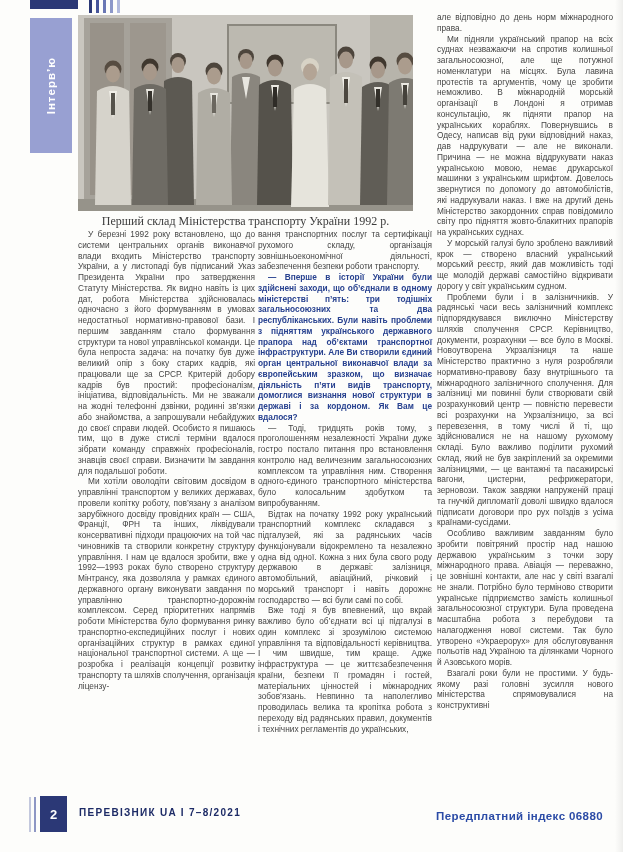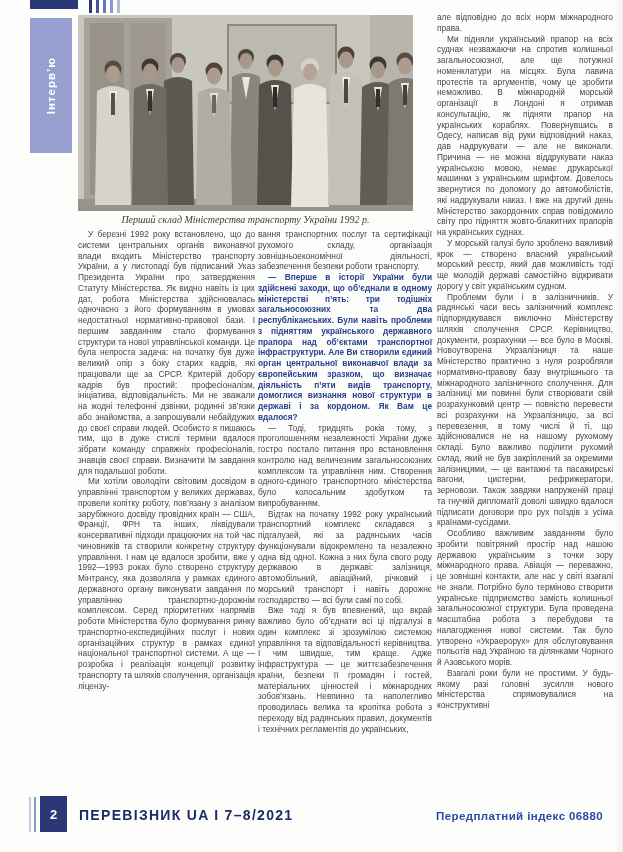--- a/index.html
+++ b/index.html
@@ -28,22 +28,22 @@
   }
   .sidebar-tag span{
     writing-mode:vertical-rl;transform:rotate(180deg);
     color:#ffffff;font-size:11.5px;letter-spacing:1px;font-weight:bold;
   }
   
   .photo{position:absolute;left:78px;top:15px;width:335px;height:196px;background:#c9c6bf;}
   .photo svg{display:block;width:100%;height:100%;}
   .caption{
     position:absolute;left:78px;top:214px;width:335px;text-align:center;
-    font-family:"Liberation Serif",serif;font-style:italic;
-    font-size:10px;color:#3c3c3c;
+    font-family:"Liberation Serif",serif;
+    font-size:12px;color:#3c3c3c;
   }
   
   .col{
     position:absolute;font-size:8.3px;line-height:10.75px;color:#454545;
     text-align:justify;hyphens:auto;-webkit-hyphens:auto;
   }
   .col p{margin:0;text-indent:10px;}
   .col p.noindent{text-indent:0;}
   .col p.q{font-weight:bold;color:#27418f;}
   .col-left{left:78px;top:229px;width:177px;}
@@ -53,21 +53,21 @@
   .footer-bars{position:absolute;left:29px;top:797px;display:flex;gap:3px;}
   .footer-bars i{display:block;width:2px;height:35px;}
   .footer-bars i:nth-child(1){background:#c3c8dd;}
   .footer-bars i:nth-child(2){background:#8e97c4;}
   .page-num{
     position:absolute;left:40px;top:796px;width:27px;height:36px;background:#2b3876;
     color:#ffffff;font-weight:bold;font-size:13px;
     display:flex;align-items:center;justify-content:center;
   }
   .journal{
-    position:absolute;left:79px;top:807px;font-weight:bold;font-size:14px;
+    position:absolute;left:79px;top:807px;font-weight:bold;font-size:10px;
     letter-spacing:1.3px;color:#1d2b66;
   }
   .sub-index{
     position:absolute;right:20px;top:810px;font-weight:bold;font-size:11.5px;
     color:#2b4ba6;letter-spacing:.4px;text-align:center;
   }
 </style>
 </head>
 <body>
 
@@ -154,21 +154,21 @@
 
   <div class="col col-mid">
     <p class="noindent">вання транспортних послуг та сертифікації рухомого складу, організація зовнішньоекономічної діяльності, забезпечення безпеки роботи транспорту.</p>
     <p class="q">— Вперше в історії України були здійснені заходи, що об’єднали в одному міністерстві п’ять: три тодішніх загальносоюзних та два республіканських. Були навіть проблеми з підняттям українського державного прапора над об’єктами транспортної інфраструктури. Але Ви створили єдиний орган центральної виконавчої влади за європейським зразком, що визначає діяльність п’яти видів транспорту, домоглися визнання нової структури в державі і за кордоном. Як Вам це вдалося?</p>
     <p>— Тоді, тридцять років тому, з проголошенням незалежності України дуже гостро постало питання про встановлення контролю над величезним загальносоюзних комплексом та управління ним. Створення одного-єдиного транспортного міністерства було колосальним здобутком та випробуванням.</p>
     <p>Відтак на початку 1992 року український транспортний комплекс складався з підгалузей, які за радянських часів функціонували відокремлено та незалежно одна від одної. Кожна з них була свого роду державою в державі: залізниця, автомобільний, авіаційний, річковий і морський транспорт і навіть дорожнє господарство — всі були самі по собі.</p>
     <p>Вже тоді я був впевнений, що вкрай важливо було об’єднати всі ці підгалузі в один комплекс зі зрозумілою системою управління та відповідальності керівництва. І чим швидше, тим краще. Адже інфраструктура — це життєзабезпечення країни, безпеки її громадян і гостей, матеріальних цінностей і міжнародних зобов’язань. Невпинно та наполегливо проводилась велика та кропітка робота з переходу від радянських правил, документів і технічних регламентів до українських,</p>
   </div>
 
   <div class="col col-right">
-    <p class="noindent">але відповідно до всіх норм міжнародного права.</p>
+    <p class="noindent">але відповідно до день норм міжнародного права.</p>
     <p>Ми підняли український прапор на всіх суднах незважаючи на спротив колишньої загальносоюзної, але ще потужної номенклатури на місцях. Була лавина протестів та аргументів, чому це зробити неможливо. В міжнародній морській організації в Лондоні я отримав консультацію, як підняти прапор на українських кораблях. Повернувшись в Одесу, написав від руки відповідний наказ, дав надрукувати — але не виконали. Причина — не можна віддрукувати наказ українською мовою, немає друкарської машинки з українським шрифтом. Довелось звернутися по допомогу до автомобілістів, які надрукували наказ. І вже на другий день Міністерство закордонних справ повідомило світу про підняття жовто-блакитних прапорів на українських суднах.</p>
     <p>У морській галузі було зроблено важливий крок — створено власний український морський реєстр, який дав можливість тоді ще молодій державі самостійно відкривати дорогу у світ українським судном.</p>
     <p>Проблеми були і в залізничників. У радянські часи весь залізничний комплекс підпорядкувався виключно Міністерству шляхів сполучення СРСР. Керівництво, документи, розрахунки — все було в Москві. Новоутворена Укрзалізниця та наше Міністерство практично з нуля розробляли нормативно-правову базу внутрішнього та міжнародного залізничного сполучення. Для залізниці ми повинні були створювати свій розрахунковий центр — повністю перевести всі розрахунки на Укрзалізницю, за всі перевезення, в тому числі й ті, що здійснювалися не на нашому рухомому складі. Було важливо поділити рухомий склад, який не був закріплений за окремими залізницями, — це вантажні та пасажирські вагони, цистерни, рефрижератори, зерновози. Також завдяки напруженій праці та гнучкій дипломатії доволі швидко вдалося підписати договори про рух поїздів з усіма країнами-сусідами.</p>
     <p>Особливо важливим завданням було зробити повітряний простір над нашою державою українським з точки зору міжнародного права. Авіація — переважно, це зовнішні контакти, але нас у світі взагалі не знали. Потрібно було терміново створити українське підприємство замість колишньої загальносоюзної структури. Була проведена масштабна робота з перебудови та налагодження нової системи. Так було утворено «Украерорух» для обслуговування польотів над Україною та ділянками Чорного й Азовського морів.</p>
     <p>Взагалі роки були не простими. У будь-якому разі головні зусилля нового міністерства спрямовувалися на конструктивні</p>
   </div>
 
   <div class="footer-bars">
       <i></i>
       <i></i>

